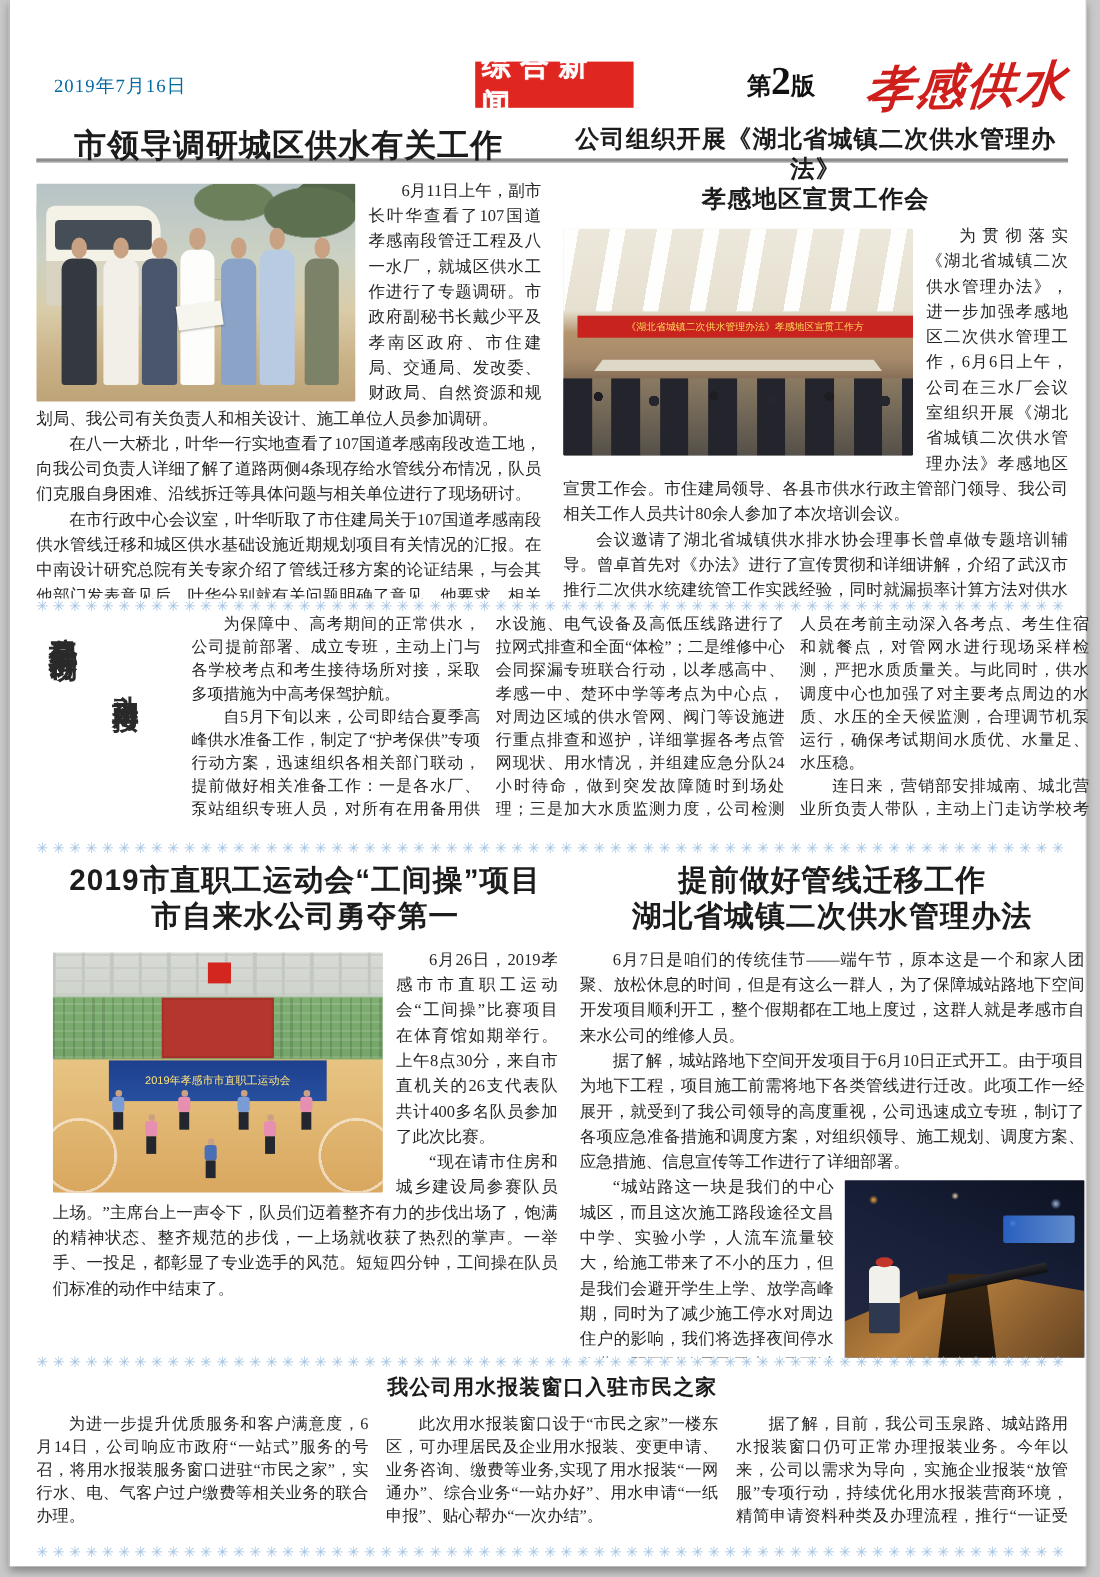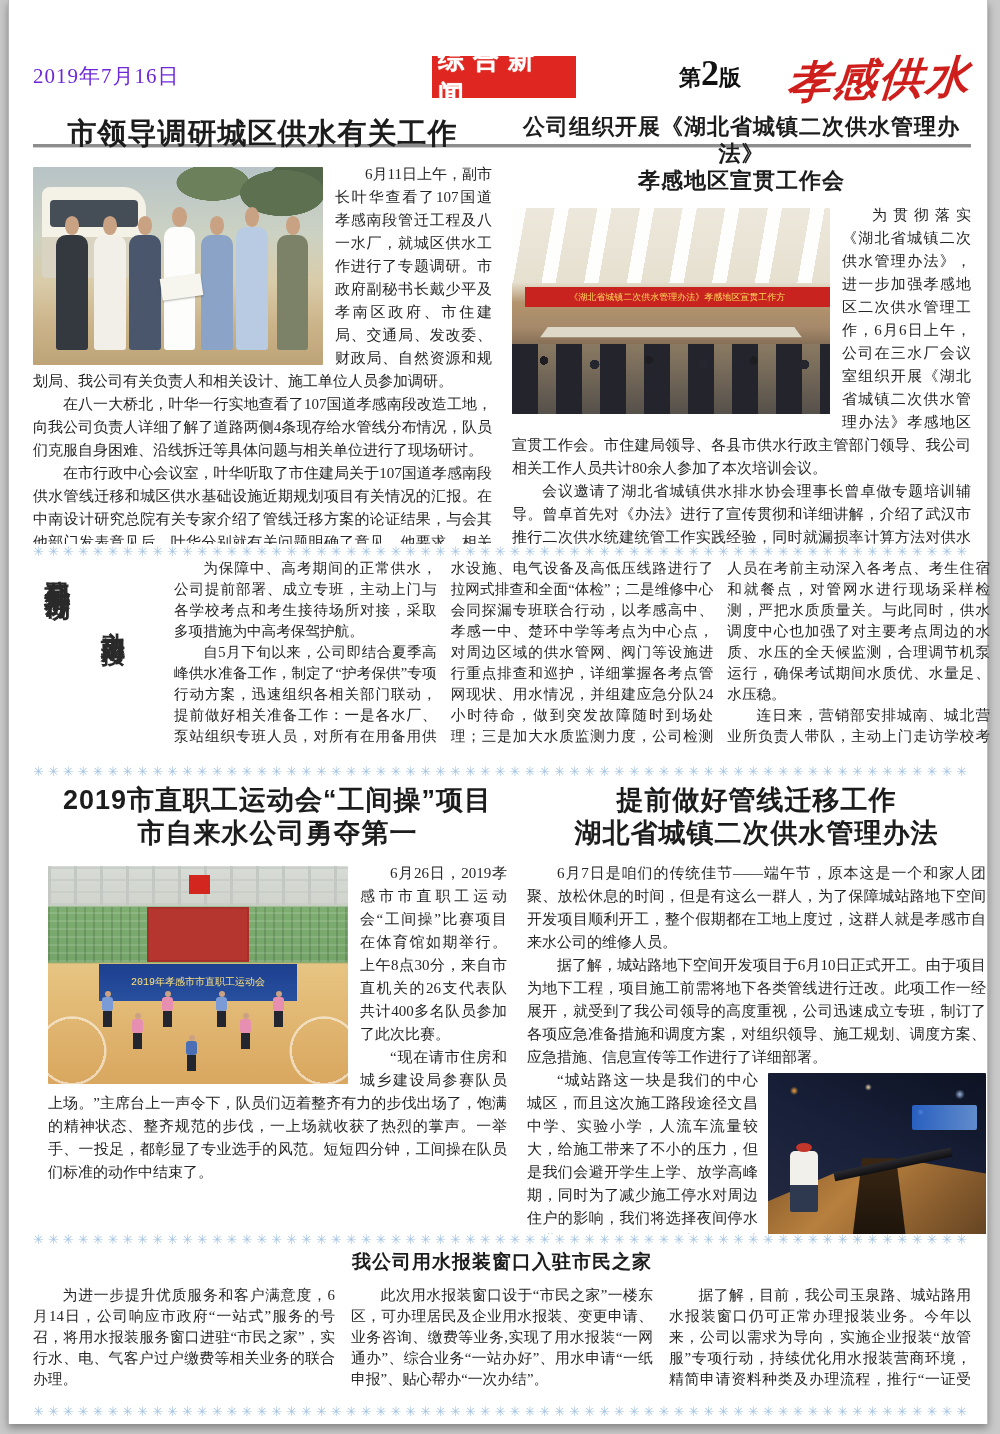--- a/index.html
+++ b/index.html
@@ -11,21 +11,21 @@
   .page{
     position:absolute;left:8px;top:0;width:978px;height:1424px;
     background:#ffffff;
     border-left:1px solid #b5b5b5;border-right:1px solid #bdbdbd;
     box-shadow:0 4px 8px rgba(0,0,0,.35);
   }
   .content{position:absolute;left:24px;top:0;width:938px;}
 
   
   .header{position:absolute;left:0;top:44px;width:938px;height:58px;}
-  .date{position:absolute;left:0;bottom:12px;font-size:21px;color:#6d28d9;letter-spacing:1px;}
+  .date{position:absolute;left:16px;bottom:12px;font-size:17px;color:#0369a1;letter-spacing:1px;}
   .section-banner{
     position:absolute;left:399px;top:12px;width:144px;height:42px;
     background:#e02620;color:#ffffff;display:flex;align-items:center;justify-content:center;
     font-family:"Liberation Sans",sans-serif;font-weight:bold;font-size:26px;letter-spacing:9px;
     text-shadow:0 0 1px #fff;padding-left:6px;box-sizing:border-box;
   }
   .edition{position:absolute;right:230px;bottom:8px;font-size:22px;color:#111;font-weight:bold;white-space:nowrap;}
   .edition .num{font-size:36px;font-family:"Liberation Serif",serif;}
   .masthead{
     position:absolute;right:0;bottom:0px;width:215px;text-align:right;
@@ -100,21 +100,21 @@
   .photo-sports{width:300px;height:218px;background:linear-gradient(180deg,#d8dbd6 0%,#cfd4cc 18%,#7fae72 19%,#74a468 44%,#e7c482 45%,#d9a75f 100%);}
   .photo-sports .roof{position:absolute;left:0;top:0;width:100%;height:18%;
     background:repeating-linear-gradient(90deg,#c3c8c2 0 3px,transparent 3px 26px),repeating-linear-gradient(0deg,#c9cec8 0 2px,transparent 2px 12px);}
   .photo-sports .flag{position:absolute;left:47%;top:4%;width:7%;height:9%;background:#d3261f;}
   .photo-sports .redseats{position:absolute;left:33%;top:19%;width:34%;height:25%;background:#b5362e;
     box-shadow:inset 0 0 0 2px rgba(0,0,0,.08);}
   .photo-sports .seatdots{position:absolute;left:0;top:19%;width:100%;height:25%;
     background:repeating-linear-gradient(90deg,rgba(0,0,0,.12) 0 2px,transparent 2px 9px),repeating-linear-gradient(0deg,rgba(255,255,255,.12) 0 2px,transparent 2px 8px);}
   .photo-sports .banner{position:absolute;left:17%;top:45%;width:66%;height:17%;
     background:linear-gradient(180deg,#1d3f8e,#27509f);display:flex;align-items:center;justify-content:center;
-    color:#ffe27a;font-size:10px;white-space:nowrap;overflow:hidden;font-family:Liberation Mono, monospace;}
+    color:#ffe27a;font-size:10px;white-space:nowrap;overflow:hidden;font-family:Liberation Sans, sans-serif;}
   .photo-sports .court{position:absolute;left:0;bottom:0;width:100%;height:38%;
     background:
       radial-gradient(circle 34px at 8% 60%, transparent 0 32px, rgba(255,255,255,.55) 32px 34px, transparent 35px),
       radial-gradient(circle 34px at 92% 60%, transparent 0 32px, rgba(255,255,255,.55) 32px 34px, transparent 35px);}
   .dancer{position:absolute;width:11px;height:30px;}
   .dancer::before{content:"";position:absolute;left:3px;top:-6px;width:6px;height:6px;border-radius:50%;background:#caa183;}
   .dancer i{position:absolute;left:0;top:0;width:11px;height:14px;border-radius:3px;display:block;}
   .dancer b{position:absolute;left:1px;top:14px;width:9px;height:16px;background:#23262e;display:block;}
 
   

